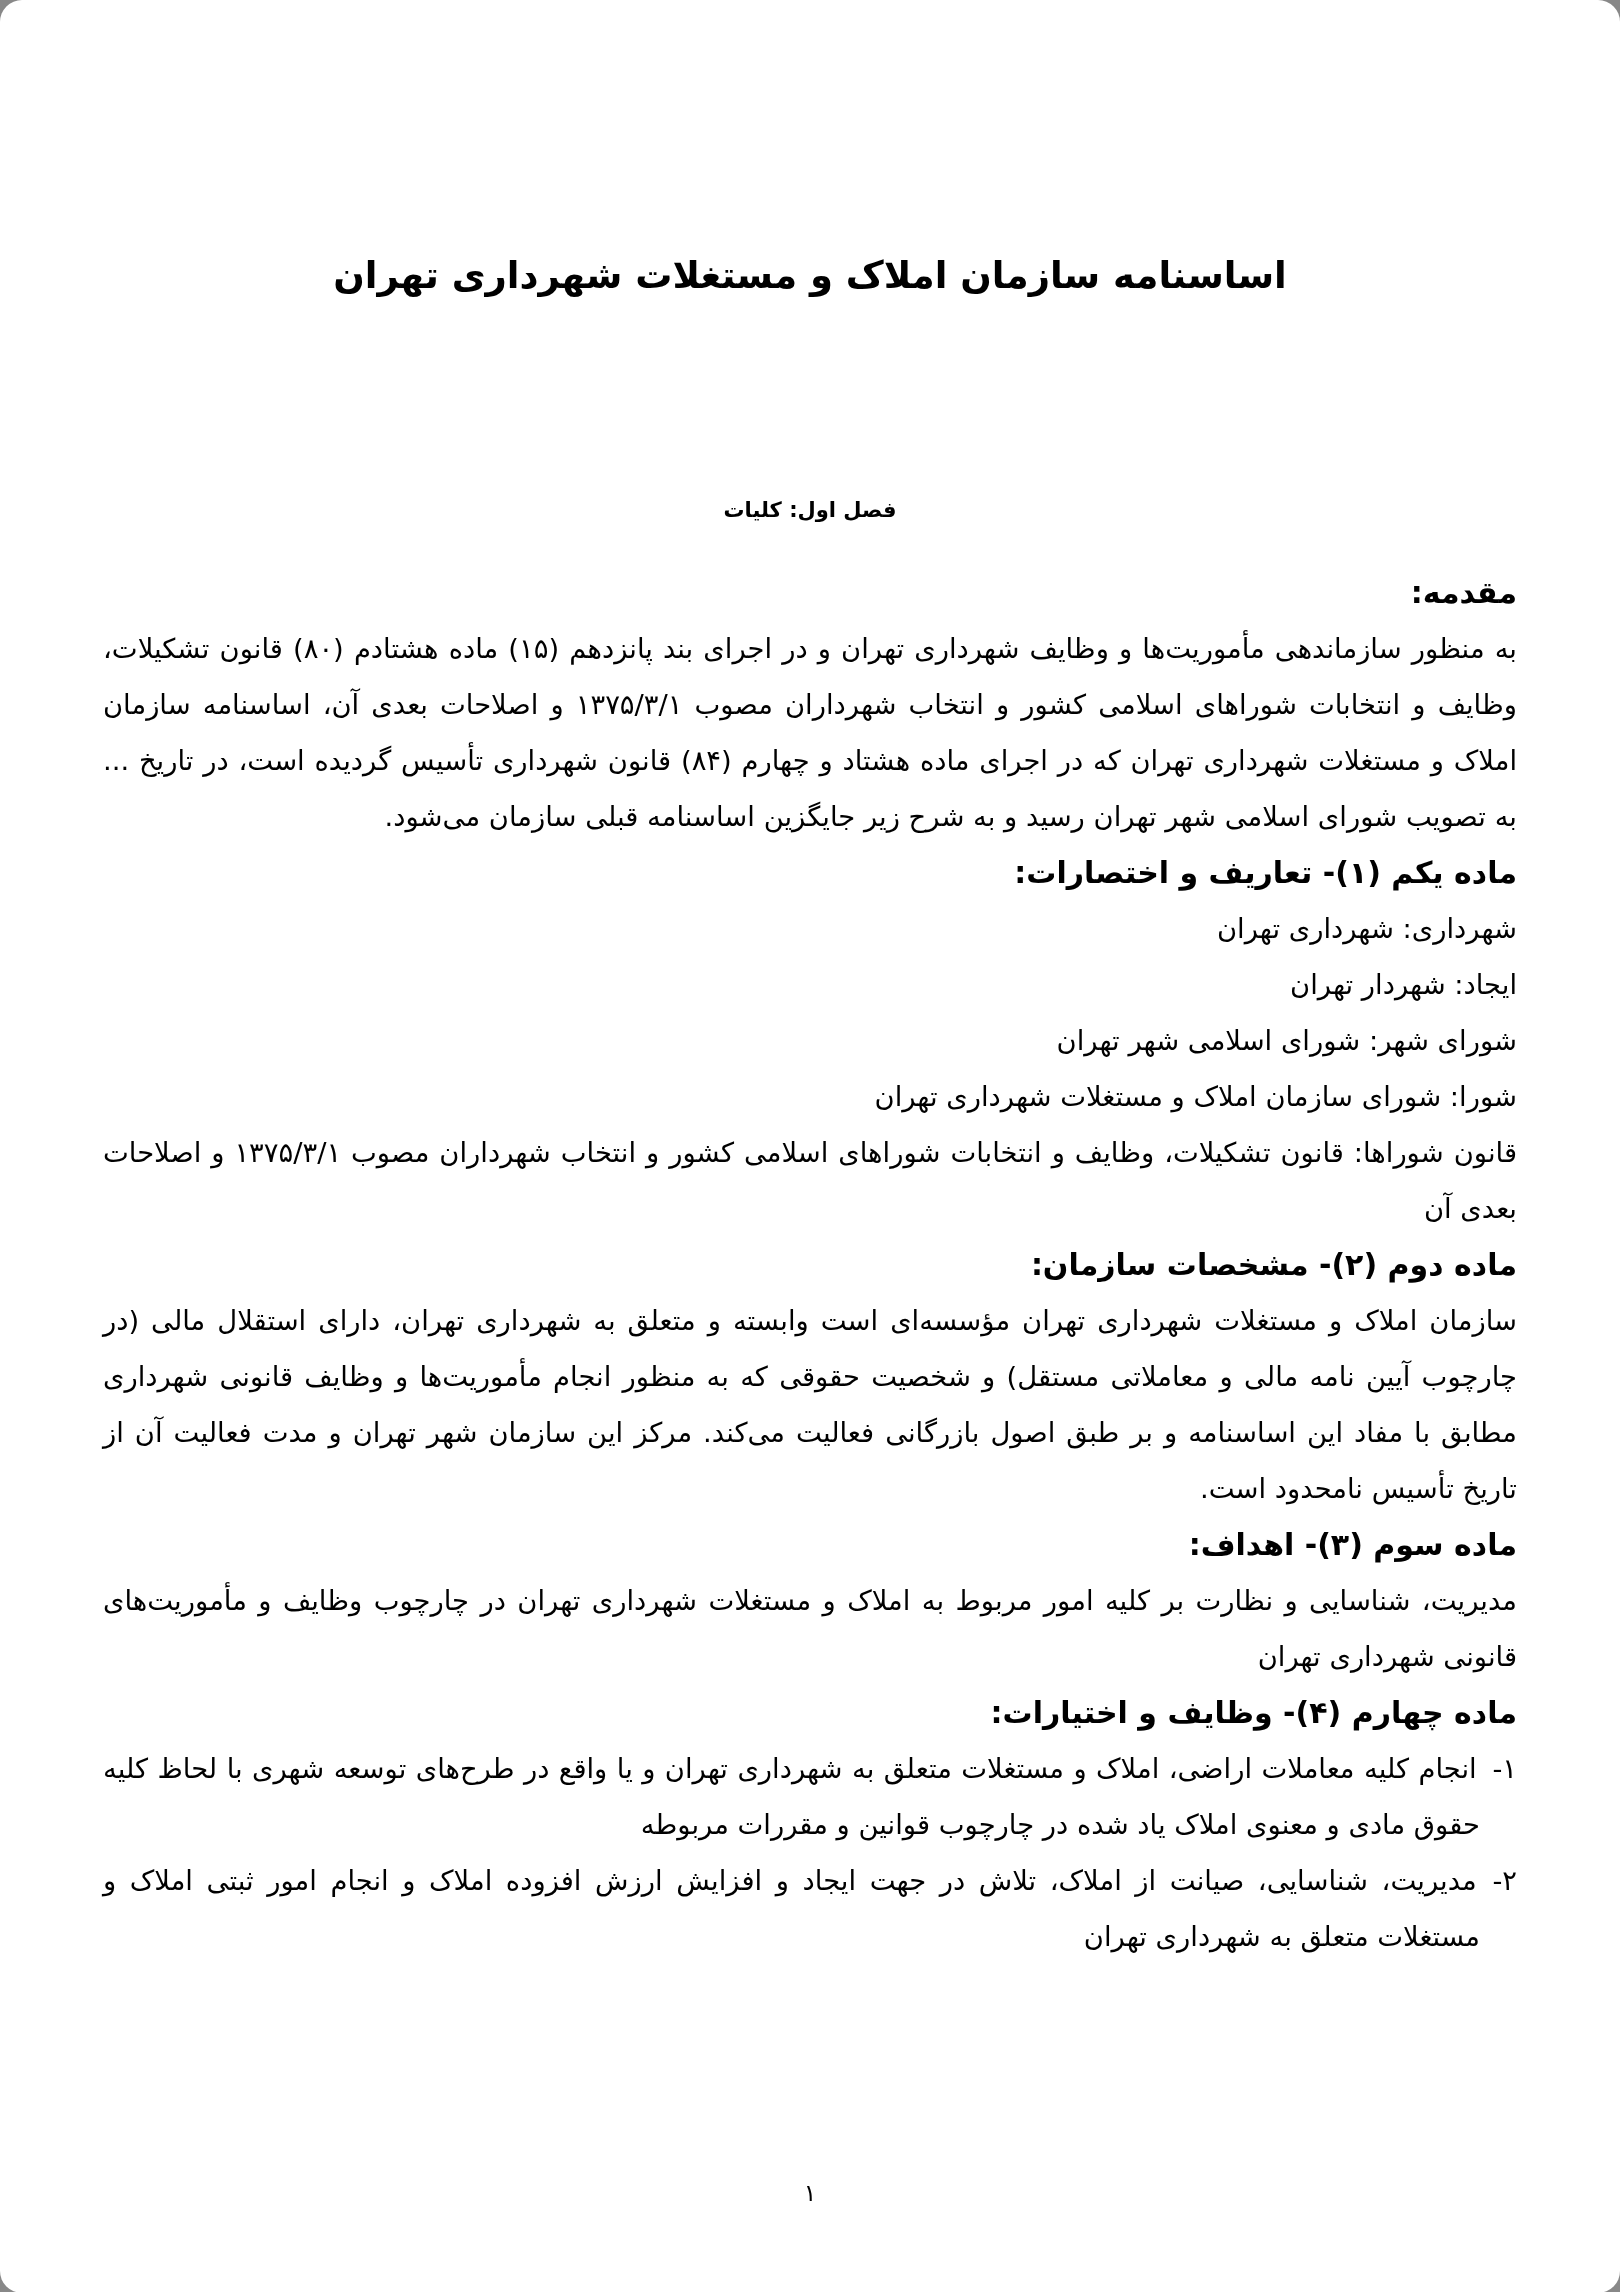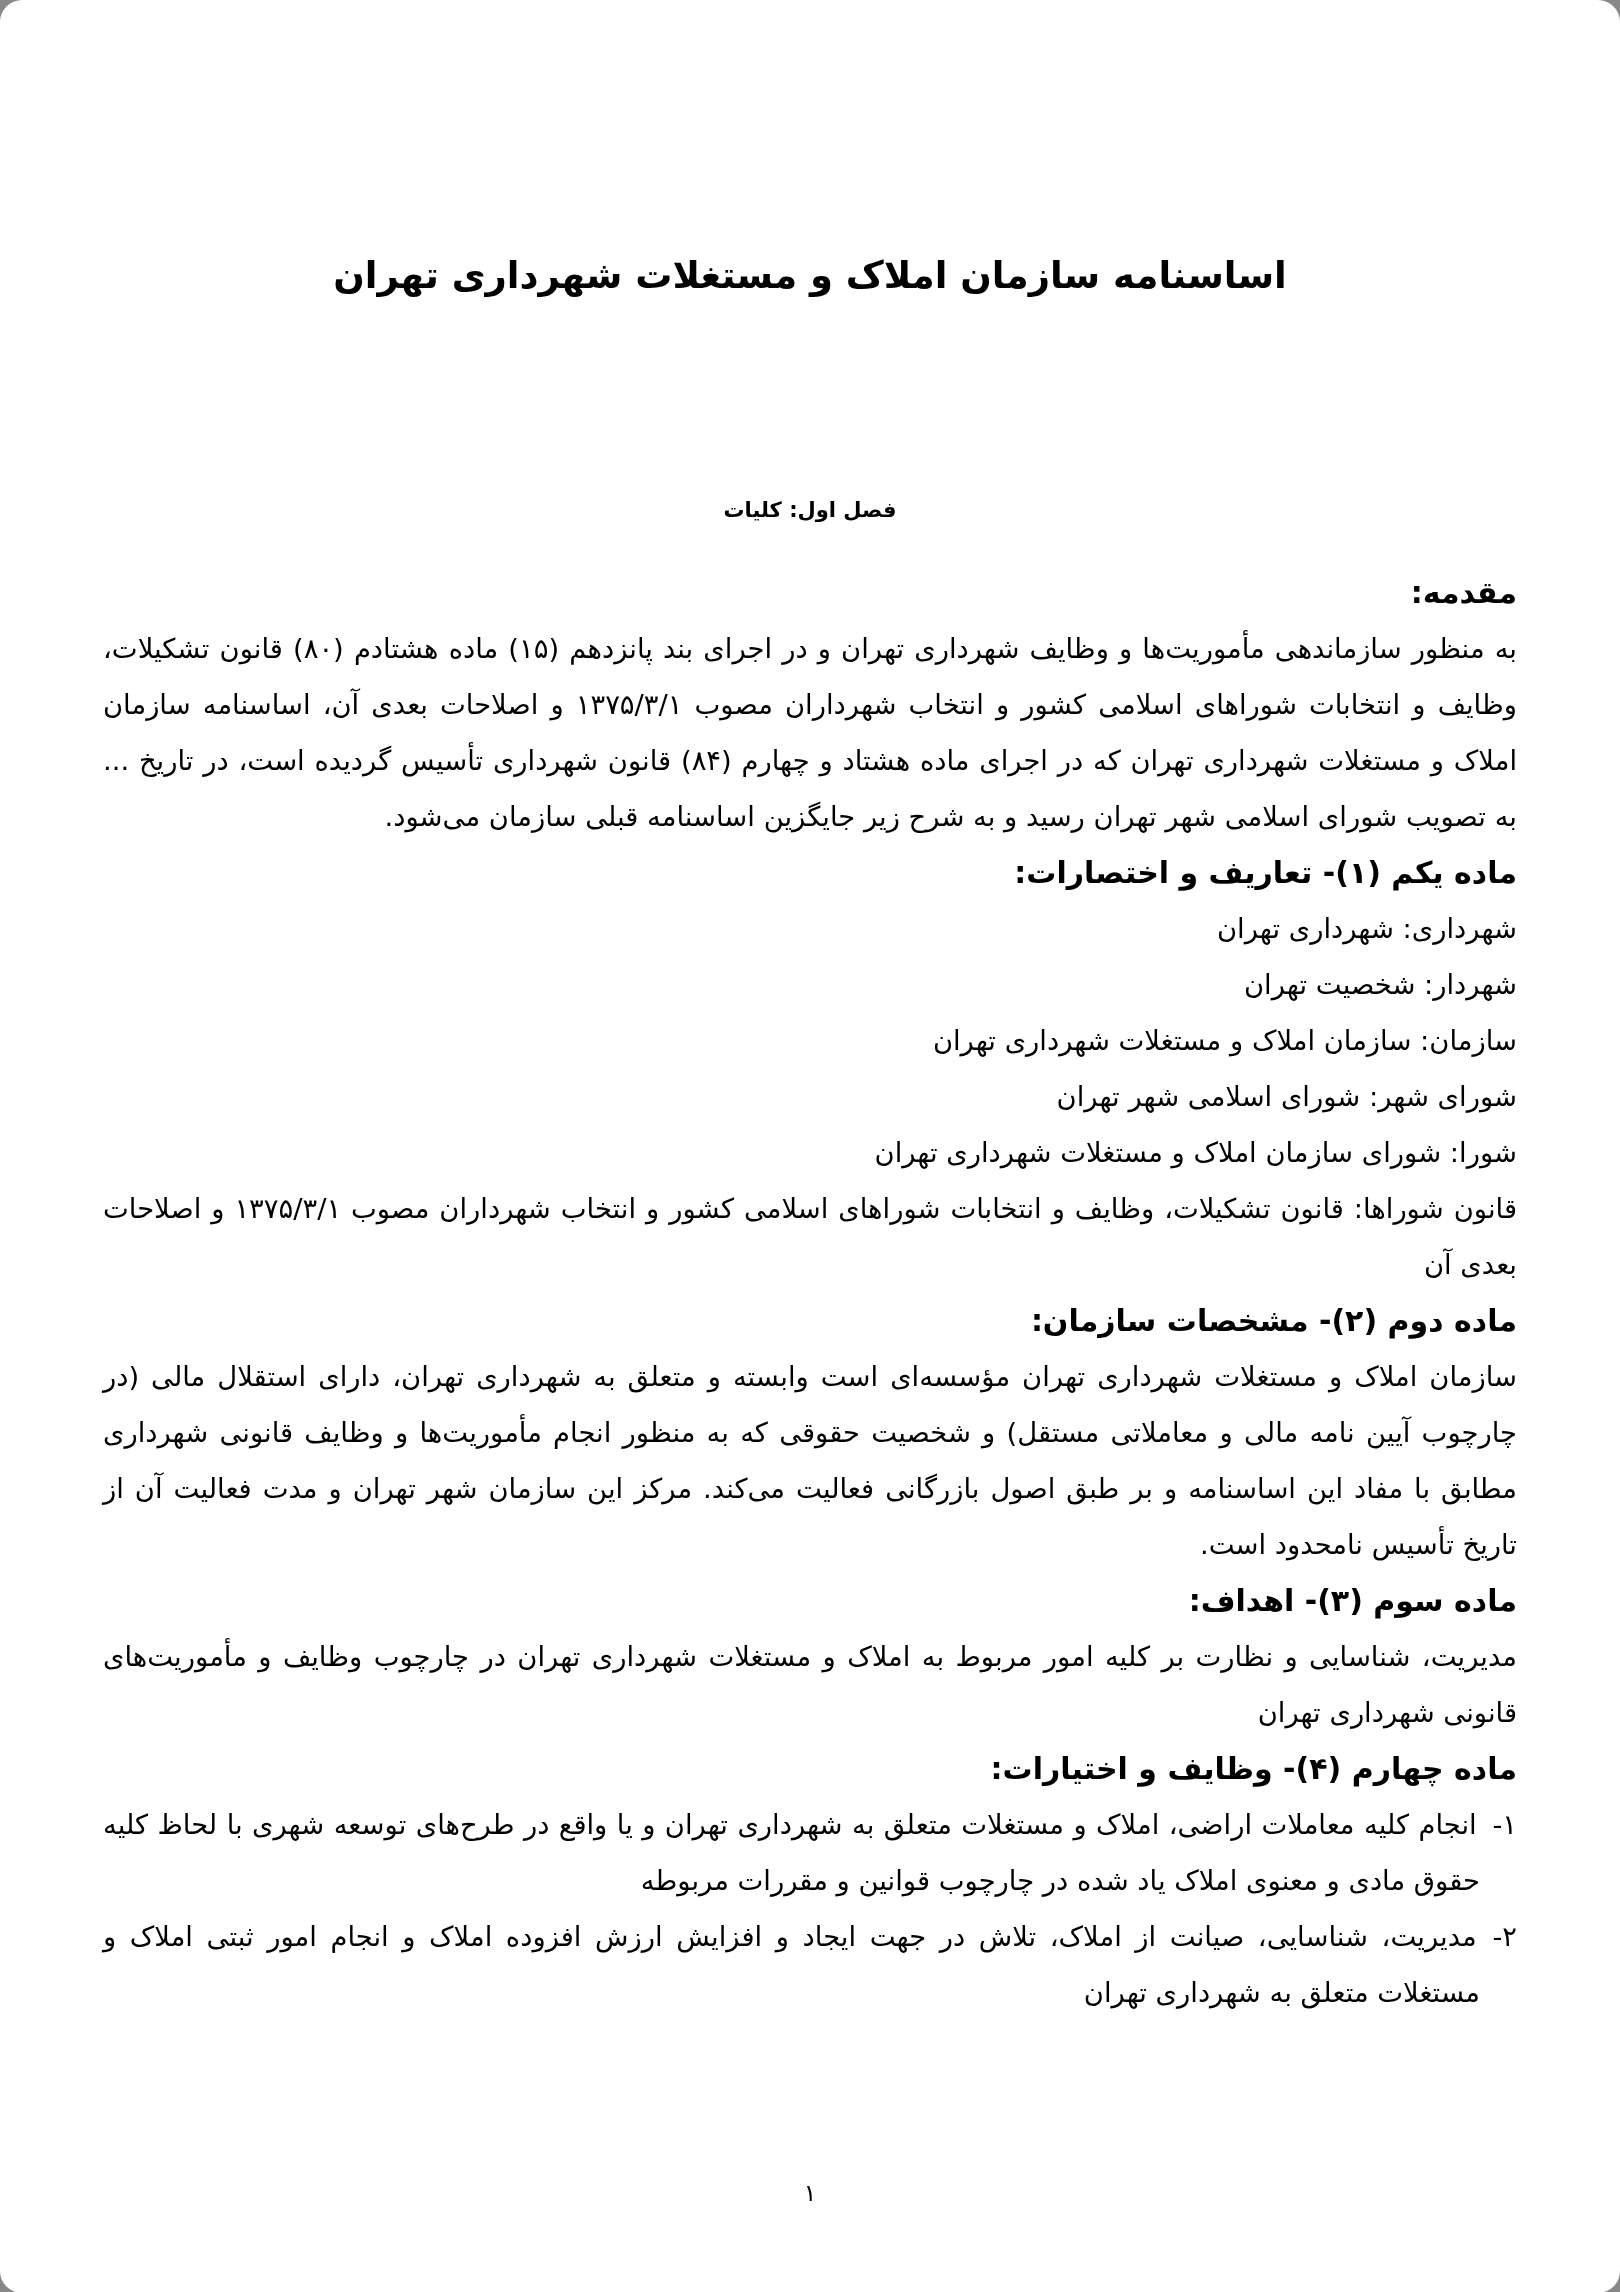--- a/index.html
+++ b/index.html
@@ -82,22 +82,21 @@
 
     <div class="flow">
 
       <div class="h">مقدمه:</div>
 
       <p class="para">به منظور سازماندهی مأموریت‌ها و وظایف شهرداری تهران و در اجرای بند پانزدهم (۱۵) ماده هشتادم (۸۰) قانون تشکیلات، وظایف و انتخابات شوراهای اسلامی کشور و انتخاب شهرداران مصوب ۱۳۷۵/۳/۱ و اصلاحات بعدی آن، اساسنامه سازمان املاک و مستغلات شهرداری تهران که در اجرای ماده هشتاد و چهارم (۸۴) قانون شهرداری تأسیس گردیده است، در تاریخ ... به تصویب شورای اسلامی شهر تهران رسید و به شرح زیر جایگزین اساسنامه قبلی سازمان می‌شود.</p>
 
       <div class="h">ماده یکم (۱)- تعاریف و اختصارات:</div>
 
       <p class="def">شهرداری: شهرداری تهران</p>
-      <p class="def">شهردار: شخصیت تهران</p>
-      <p class="def">سازمان: سازمان املاک و مستغلات شهرداری تهران</p>
+      <p class="def">ایجاد: شهردار تهران</p>
       <p class="def">شورای شهر: شورای اسلامی شهر تهران</p>
       <p class="def">شورا: شورای سازمان املاک و مستغلات شهرداری تهران</p>
       <p class="def">قانون شوراها: قانون تشکیلات، وظایف و انتخابات شوراهای اسلامی کشور و انتخاب شهرداران مصوب ۱۳۷۵/۳/۱ و اصلاحات بعدی آن</p>
 
       <div class="h">ماده دوم (۲)- مشخصات سازمان:</div>
 
       <p class="para">سازمان املاک و مستغلات شهرداری تهران مؤسسه‌ای است وابسته و متعلق به شهرداری تهران، دارای استقلال مالی (در چارچوب آیین نامه مالی و معاملاتی مستقل) و شخصیت حقوقی که به منظور انجام مأموریت‌ها و وظایف قانونی شهرداری مطابق با مفاد این اساسنامه و بر طبق اصول بازرگانی فعالیت می‌کند. مرکز این سازمان شهر تهران و مدت فعالیت آن از تاریخ تأسیس نامحدود است.</p>
 
       <div class="h">ماده سوم (۳)- اهداف:</div>
 

